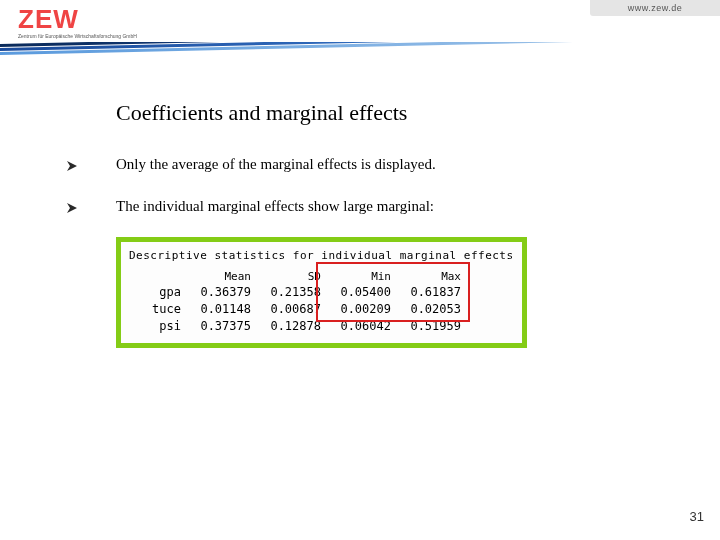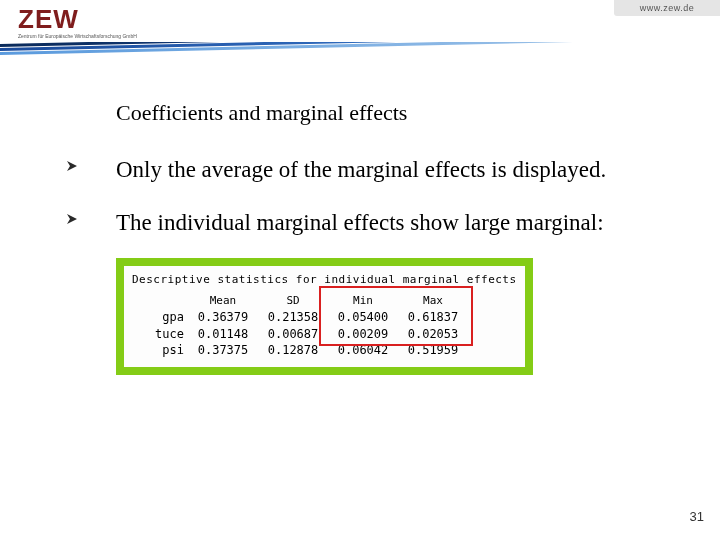--- a/index.html
+++ b/index.html
@@ -1,44 +1,44 @@
 <!DOCTYPE html>
 <html><head>
 <meta charset="utf-8">
 <style>
   * { margin: 0; padding: 0; box-sizing: border-box; }
   html, body { width: 720px; height: 540px; background: #fff; font-family: "Times New Roman", Times, serif; color: #000; overflow: hidden; }
   .slide { position: relative; width: 720px; height: 540px; }
 
   
   .header { position: relative; width: 100%; height: 56px; }
-  .top-url-bar { position: absolute; top: 0; right: 0; height: 16px; width: 106px; background: #e5e5e5; border-bottom-left-radius: 3px; display: flex; align-items: center; justify-content: center; }
+  .top-url-bar { position: absolute; top: 0; right: 0; height: 16px; width: 130px; background: #e5e5e5; border-bottom-left-radius: 3px; display: flex; align-items: center; justify-content: center; }
   .top-url-bar span { font-family: Arial, sans-serif; font-size: 9px; color: #555; letter-spacing: .5px; }
   .logo-block { position: absolute; left: 18px; top: 6px; }
-  .logo-main { font-family: Arial, Helvetica, sans-serif; font-weight: 900; font-size: 26px; letter-spacing: 1px; color: #7f1d1d; line-height: 1; }
+  .logo-main { font-family: Arial, Helvetica, sans-serif; font-weight: 900; font-size: 26px; letter-spacing: 1px; color: #ef4444; line-height: 1; }
   .logo-sub { font-family: Arial, Helvetica, sans-serif; font-size: 5px; color: #555; line-height: 1.1; margin-top: 2px; max-width: 120px; }
   .stripe-wrap { position: absolute; bottom: 0; left: 0; width: 100%; height: 14px; overflow: hidden; }
   .stripe { position: absolute; height: 3.5px; width: 150%; transform-origin: left center; transform: skewY(-1.3deg); }
   .stripe.s1 { top: 2px; background: linear-gradient(to right, #0a2a5a 0%, #1a4a9a 50%, #2a5aba 100%); height: 3px; }
   .stripe.s2 { top: 6px; background: linear-gradient(to right, #1a4a9a 0%, #3a7acc 50%, #5a9add 100%); height: 3px; }
   .stripe.s3 { top: 10px; background: linear-gradient(to right, #5a9add 0%, #a0c4e8 60%, #ffffff 100%); height: 2.5px; }
 
   
   .content { position: absolute; left: 116px; top: 100px; width: 560px; }
   .title { font-size: 22px; margin-bottom: 28px; }
   .bullet-row { display: flex; align-items: flex-start; margin-bottom: 22px; margin-left: -56px; width: 616px; }
   .bullet-arrow { width: 56px; flex: none; display: flex; justify-content: flex-start; padding-left: 6px; padding-top: 6px; }
   .bullet-arrow svg { width: 12px; height: 12px; display: block; }
-  .bullet-text { font-size: 23px; line-height: 1.35; }
+  .bullet-text { font-size: 15px; line-height: 1.35; }
 
   
-  .table-box { margin-top: -2px; margin-bottom: 30px; border: 8px solid #84cc16; display: inline-block; font-family: "Consolas","DejaVu Sans Mono",monospace; font-size: 12px; line-height: 1.4; padding: 6px 8px 8px 8px; background: #fdfdfd; position: relative; }
+  .table-box { margin-top: -2px; margin-bottom: 30px; border: 5px solid #84cc16; display: inline-block; font-family: "Consolas","DejaVu Sans Mono",monospace; font-size: 12px; line-height: 1.4; padding: 6px 8px 8px 8px; background: #fdfdfd; position: relative; }
   .table-title { letter-spacing: .5px; font-size: 11px; margin-bottom: 6px; }
   .table-grid { display: grid; grid-template-columns: 56px 70px 70px 70px 70px; }
-  .table-grid .th, .table-grid .td { text-align: center; padding: 0 4px; }
+  .table-grid .th, .table-grid .td { text-align: right; padding: 0 4px; }
   .table-grid .rh { text-align: right; padding-left: 2px; }
   .table-grid .th { font-size: 11px; }
   .red-rect { position: absolute; border: 2px solid #d92020; top: 20px; left: 195px; width: 154px; height: 60px; pointer-events: none; }
 
   .footnote { font-size: 19.5px; }
   .code { font-family: "Courier New", Courier, monospace; }
 
   .pagenum { position: absolute; right: 16px; bottom: 16px; font-family: Arial, sans-serif; font-size: 13px; color: #333; }
 </style>
 </head>

